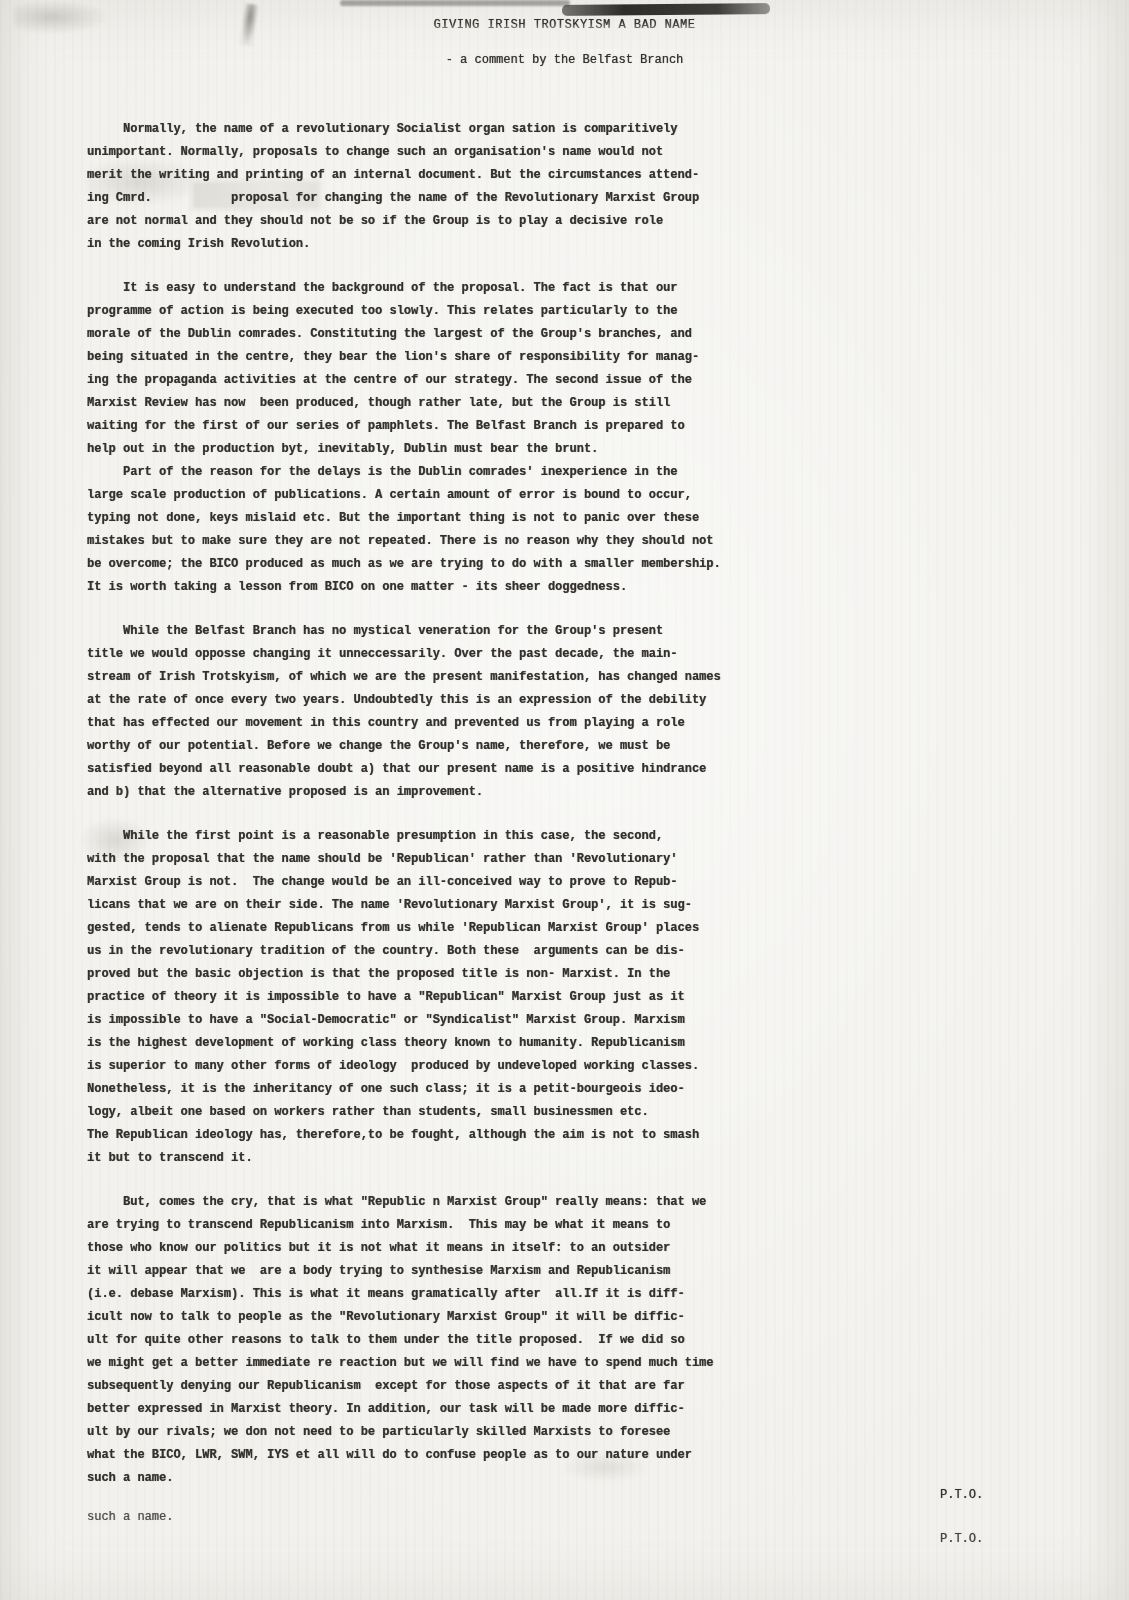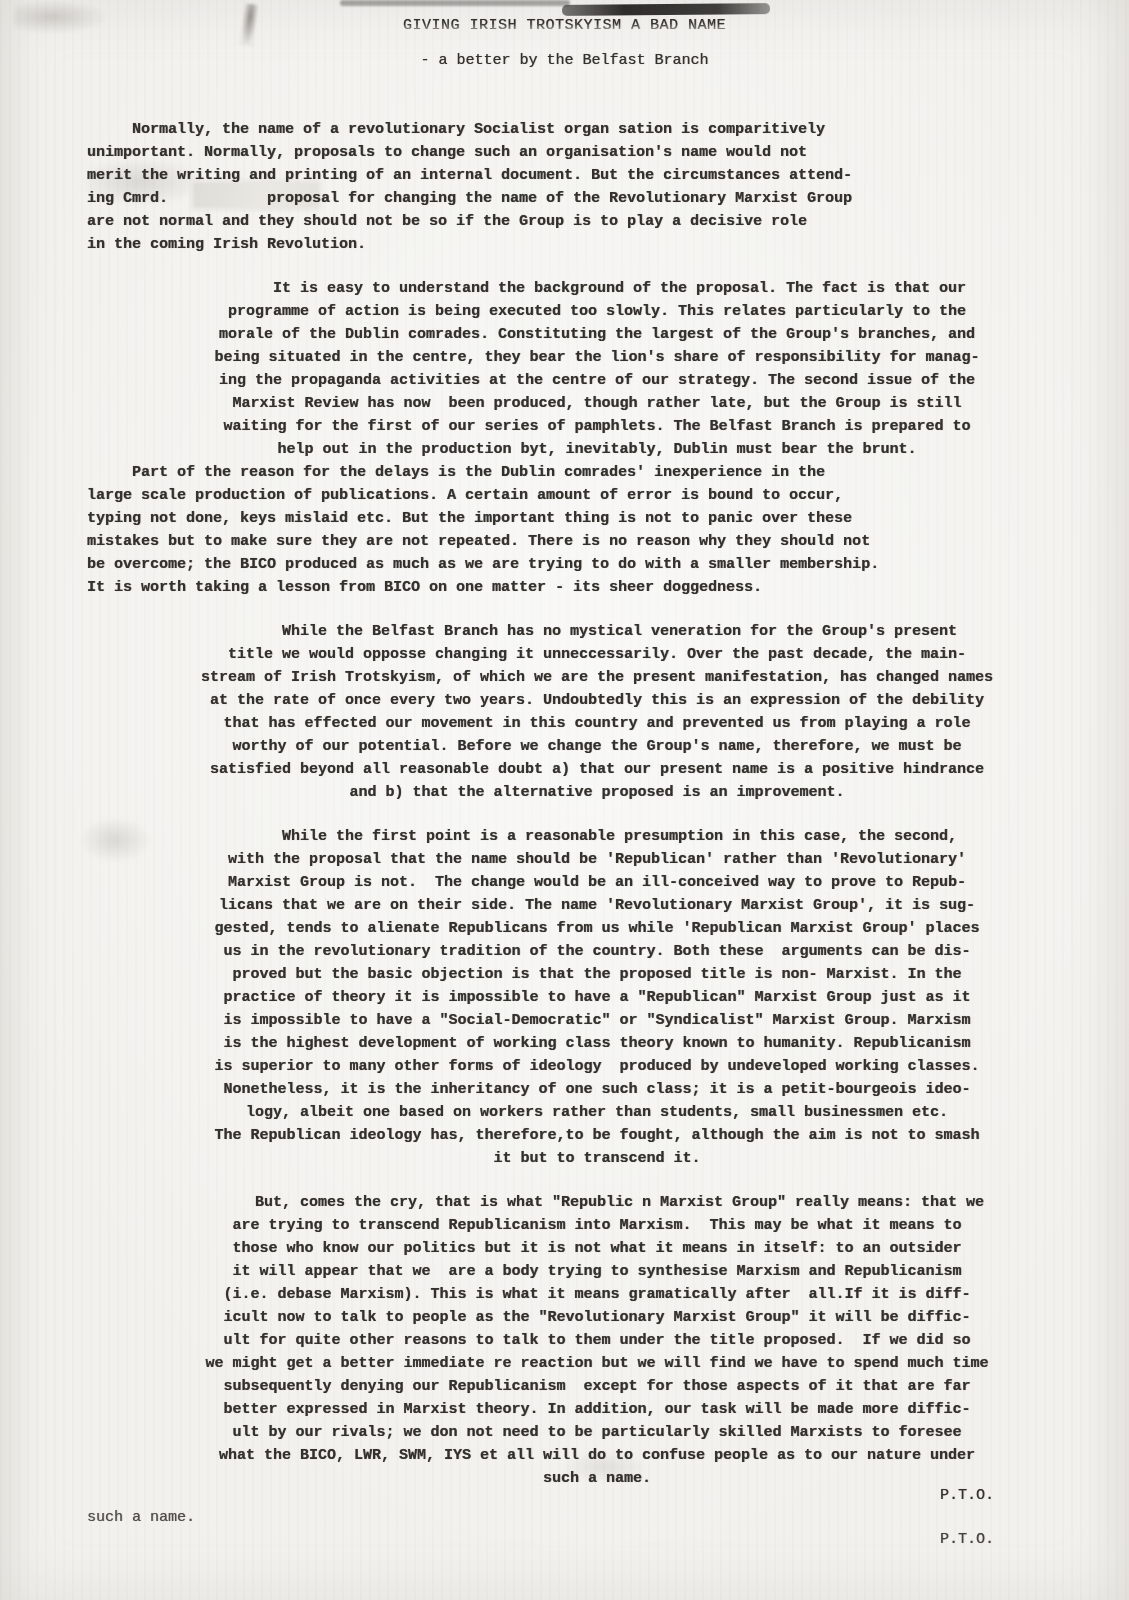--- a/index.html
+++ b/index.html
@@ -16,21 +16,21 @@
     background-color: #f1f0ec;
     background-image:
       radial-gradient(ellipse 900px 1300px at 52% 42%, rgba(255,255,255,0.55), rgba(255,255,255,0) 72%),
       repeating-linear-gradient(90deg, rgba(198,195,188,0.07) 0 2px, rgba(255,255,255,0.05) 2px 9px),
       linear-gradient(90deg, rgba(205,202,195,0.20) 0, rgba(205,202,195,0) 30px),
       linear-gradient(270deg, rgba(205,202,195,0.18) 0, rgba(205,202,195,0) 40px);
     box-shadow: inset 0 0 60px rgba(160,156,148,0.18);
   }
   .doc-text {
     font-family: "Liberation Mono", "DejaVu Sans Mono", monospace;
-    font-size: 15px;
+    font-size: 12px;
     line-height: 23px;
     color: #34312d;
     text-shadow: 0.4px 0.4px 0.7px rgba(52,49,45,0.55), -0.2px 0 0.4px rgba(52,49,45,0.25);
     white-space: pre;
   }
   .title {
     position: absolute;
     top: 14px;
     left: 0;
     width: 100%;
@@ -47,21 +47,21 @@
     text-align: center;
   }
   .body {
     position: absolute;
     top: 118px;
     left: 87px;
     width: 1020px;
     font-weight: bold;
   }
   .para { margin: 0; }
-  .para.gap { margin-top: 21px; text-align: center; }
+  .para.gap { margin-top: 21px; }
   .line { height: 23px; }
   .pto {
     position: absolute;
     top: 1484px;
     left: 940px;
   }
   .ghost-line {
     position: absolute;
     top: 1506px;
     left: 87px;
@@ -130,21 +130,21 @@
   <div class="artifact smear-topleft"></div>
   <div class="artifact ink-blob"></div>
   <div class="artifact title-bar-2"></div>
   <div class="artifact title-bar"></div>
   <div class="artifact blot-merit"></div>
   <div class="artifact blot-para5"></div>
   <div class="artifact blot-bottom"></div>
 
   <div class="title doc-text">GIVING IRISH TROTSKYISM A BAD NAME</div>
 
-  <div class="subtitle doc-text">- a better by the Belfast Branch</div>
+  <div class="subtitle doc-text">- a comment by the Belfast Branch</div>
 
   <div class="artifact patch"></div>
 
   <div class="body doc-text"><div class="para"><div class="line">     Normally, the name of a revolutionary Socialist organ sation is comparitively</div><div class="line">unimportant. Normally, proposals to change such an organisation's name would not</div><div class="line">merit the writing and printing of an internal document. But the circumstances attend-</div><div class="line">ing Cmrd.           proposal for changing the name of the Revolutionary Marxist Group</div><div class="line">are not normal and they should not be so if the Group is to play a decisive role</div><div class="line">in the coming Irish Revolution.</div></div><div class="para gap"><div class="line">     It is easy to understand the background of the proposal. The fact is that our</div><div class="line">programme of action is being executed too slowly. This relates particularly to the</div><div class="line">morale of the Dublin comrades. Constituting the largest of the Group's branches, and</div><div class="line">being situated in the centre, they bear the lion's share of responsibility for manag-</div><div class="line">ing the propaganda activities at the centre of our strategy. The second issue of the</div><div class="line">Marxist Review has now  been produced, though rather late, but the Group is still</div><div class="line">waiting for the first of our series of pamphlets. The Belfast Branch is prepared to</div><div class="line">help out in the production byt, inevitably, Dublin must bear the brunt.</div></div><div class="para"><div class="line">     Part of the reason for the delays is the Dublin comrades' inexperience in the</div><div class="line">large scale production of publications. A certain amount of error is bound to occur,</div><div class="line">typing not done, keys mislaid etc. But the important thing is not to panic over these</div><div class="line">mistakes but to make sure they are not repeated. There is no reason why they should not</div><div class="line">be overcome; the BICO produced as much as we are trying to do with a smaller membership.</div><div class="line">It is worth taking a lesson from BICO on one matter - its sheer doggedness.</div></div><div class="para gap"><div class="line">     While the Belfast Branch has no mystical veneration for the Group's present</div><div class="line">title we would opposse changing it unneccessarily. Over the past decade, the main-</div><div class="line">stream of Irish Trotskyism, of which we are the present manifestation, has changed names</div><div class="line">at the rate of once every two years. Undoubtedly this is an expression of the debility</div><div class="line">that has effected our movement in this country and prevented us from playing a role</div><div class="line">worthy of our potential. Before we change the Group's name, therefore, we must be</div><div class="line">satisfied beyond all reasonable doubt a) that our present name is a positive hindrance</div><div class="line">and b) that the alternative proposed is an improvement.</div></div><div class="para gap"><div class="line">     While the first point is a reasonable presumption in this case, the second,</div><div class="line">with the proposal that the name should be 'Republican' rather than 'Revolutionary'</div><div class="line">Marxist Group is not.  The change would be an ill-conceived way to prove to Repub-</div><div class="line">licans that we are on their side. The name 'Revolutionary Marxist Group', it is sug-</div><div class="line">gested, tends to alienate Republicans from us while 'Republican Marxist Group' places</div><div class="line">us in the revolutionary tradition of the country. Both these  arguments can be dis-</div><div class="line">proved but the basic objection is that the proposed title is non- Marxist. In the</div><div class="line">practice of theory it is impossible to have a "Republican" Marxist Group just as it</div><div class="line">is impossible to have a "Social-Democratic" or "Syndicalist" Marxist Group. Marxism</div><div class="line">is the highest development of working class theory known to humanity. Republicanism</div><div class="line">is superior to many other forms of ideology  produced by undeveloped working classes.</div><div class="line">Nonetheless, it is the inheritancy of one such class; it is a petit-bourgeois ideo-</div><div class="line">logy, albeit one based on workers rather than students, small businessmen etc.</div><div class="line">The Republican ideology has, therefore,to be fought, although the aim is not to smash</div><div class="line">it but to transcend it.</div></div><div class="para gap"><div class="line">     But, comes the cry, that is what "Republic n Marxist Group" really means: that we</div><div class="line">are trying to transcend Republicanism into Marxism.  This may be what it means to</div><div class="line">those who know our politics but it is not what it means in itself: to an outsider</div><div class="line">it will appear that we  are a body trying to synthesise Marxism and Republicanism</div><div class="line">(i.e. debase Marxism). This is what it means gramatically after  all.If it is diff-</div><div class="line">icult now to talk to people as the "Revolutionary Marxist Group" it will be diffic-</div><div class="line">ult for quite other reasons to talk to them under the title proposed.  If we did so</div><div class="line">we might get a better immediate re reaction but we will find we have to spend much time</div><div class="line">subsequently denying our Republicanism  except for those aspects of it that are far</div><div class="line">better expressed in Marxist theory. In addition, our task will be made more diffic-</div><div class="line">ult by our rivals; we don not need to be particularly skilled Marxists to foresee</div><div class="line">what the BICO, LWR, SWM, IYS et all will do to confuse people as to our nature under</div><div class="line">such a name.</div></div></div>
 
   <div class="pto doc-text">P.T.O.</div>
 
   <div class="ghost-line doc-text">such a name.</div>
 
   <div class="pto2 doc-text">P.T.O.</div>

